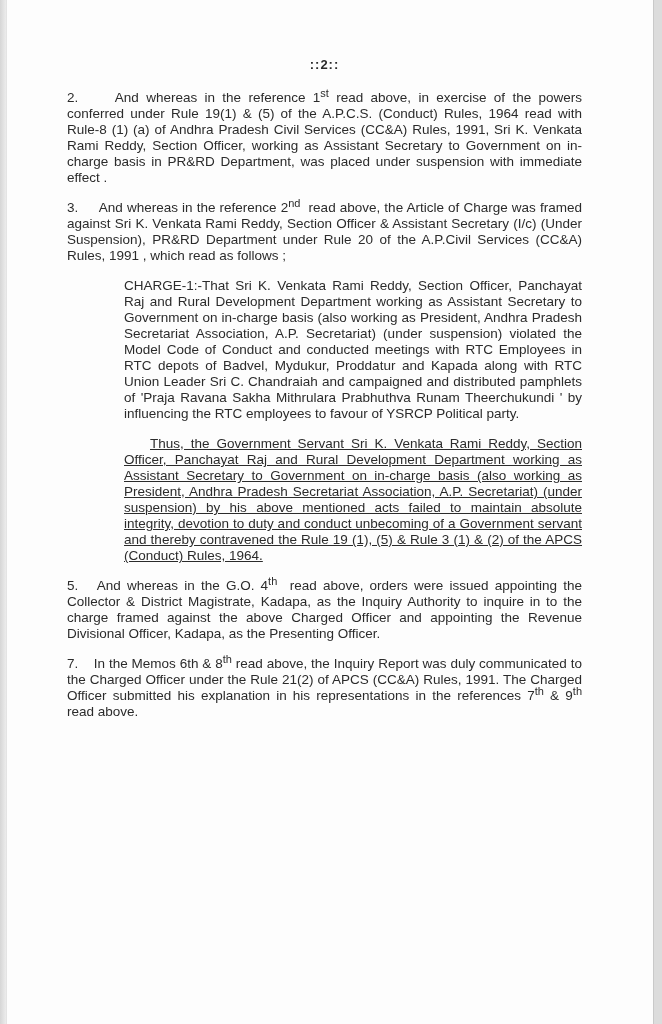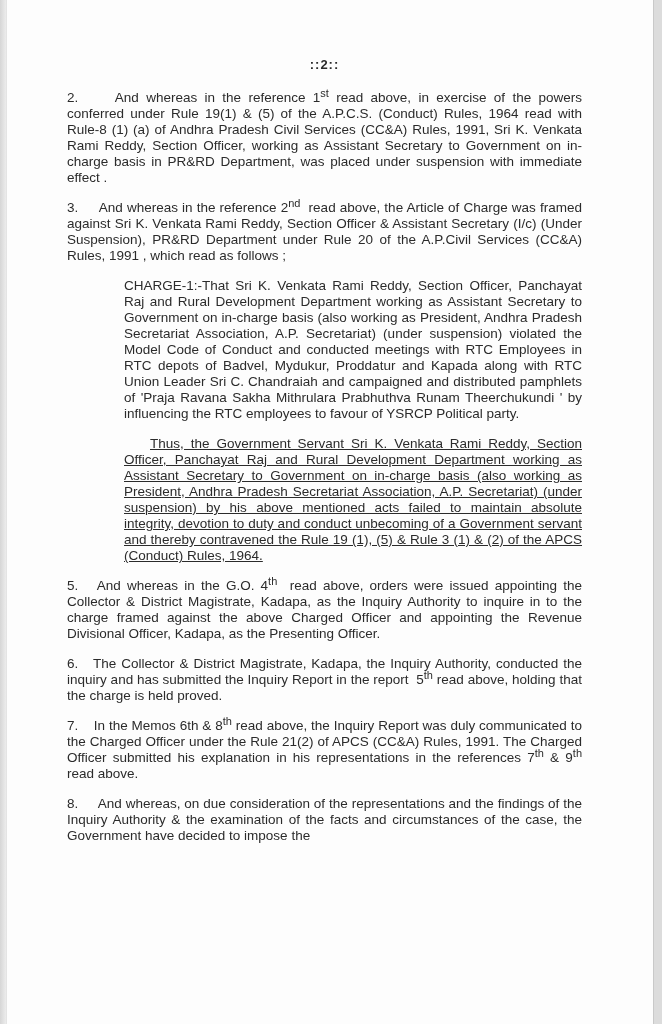--- a/index.html
+++ b/index.html
@@ -75,18 +75,16 @@
   <div class="scan-edge-right"></div>
 
   <div class="content">
     <div class="page-number">::2::</div>
 
     <p class="para">2.&nbsp;&nbsp;&nbsp;&nbsp;&nbsp;And whereas in the reference 1<sup>st</sup> read above, in exercise of the powers conferred under Rule 19(1) &amp; (5) of the A.P.C.S. (Conduct) Rules, 1964 read with Rule-8 (1) (a) of Andhra Pradesh Civil Services (CC&amp;A) Rules, 1991, Sri K. Venkata Rami Reddy, Section Officer, working as Assistant Secretary to Government on in-charge basis in PR&amp;RD Department, was placed under suspension with immediate effect .</p>
     <p class="para">3.&nbsp;&nbsp;&nbsp;&nbsp;&nbsp;And whereas in the reference 2<sup>nd</sup>&nbsp; read above, the Article of Charge was framed against Sri K. Venkata Rami Reddy, Section Officer &amp; Assistant Secretary (I/c) (Under Suspension), PR&amp;RD Department under Rule 20 of the A.P.Civil Services (CC&amp;A) Rules, 1991 , which read as follows ;</p>
     <p class="para block">CHARGE-1:-That Sri K. Venkata Rami Reddy, Section Officer, Panchayat Raj and Rural Development Department working as Assistant Secretary to Government on in-charge basis (also working as President, Andhra Pradesh Secretariat Association, A.P. Secretariat) (under suspension) violated the Model Code of Conduct and conducted meetings with RTC Employees in RTC depots of Badvel, Mydukur, Proddatur and Kapada along with RTC Union Leader Sri C. Chandraiah and campaigned and distributed pamphlets of 'Praja Ravana Sakha Mithrulara Prabhuthva Runam Theerchukundi ' by influencing the RTC employees to favour of YSRCP Political party.</p>
     <p class="para block thus">Thus, the Government Servant Sri K. Venkata Rami Reddy, Section Officer, Panchayat Raj and Rural Development Department working as Assistant Secretary to Government on in-charge basis (also working as President, Andhra Pradesh Secretariat Association, A.P. Secretariat) (under suspension) by his above mentioned acts failed to maintain absolute integrity, devotion to duty and conduct unbecoming of a Government servant and thereby contravened the Rule 19 (1), (5) &amp; Rule 3 (1) &amp; (2) of the APCS (Conduct) Rules, 1964.</p>
     <p class="para">5.&nbsp;&nbsp;&nbsp;And whereas in the G.O. 4<sup>th</sup>&nbsp; read above, orders were issued appointing the Collector &amp; District Magistrate, Kadapa, as the Inquiry Authority to inquire in to the charge framed against the above Charged Officer and appointing the Revenue Divisional Officer, Kadapa, as the Presenting Officer.</p>
-    <p class="para">6.&nbsp;&nbsp;&nbsp;The Collector &amp; District Magistrate, Kadapa, the Inquiry Authority, conducted the inquiry and has submitted the Inquiry Report in the report &nbsp;5<sup>th</sup> read above, holding that the charge is held proved.</p>
     <p class="para">7.&nbsp;&nbsp;&nbsp;&nbsp;In the Memos 6th &amp; 8<sup>th</sup> read above, the Inquiry Report was duly communicated to the Charged Officer under the Rule 21(2) of APCS (CC&amp;A) Rules, 1991. The Charged Officer submitted his explanation in his representations in the references 7<sup>th</sup> &amp; 9<sup>th</sup> read above.</p>
-    <p class="para">8.&nbsp;&nbsp;&nbsp;&nbsp;&nbsp;And whereas, on due consideration of the representations and the findings of the Inquiry Authority &amp; the examination of the facts and circumstances of the case, the Government have decided to impose the</p>
 
   </div>
 </div>
 
 </body></html>

